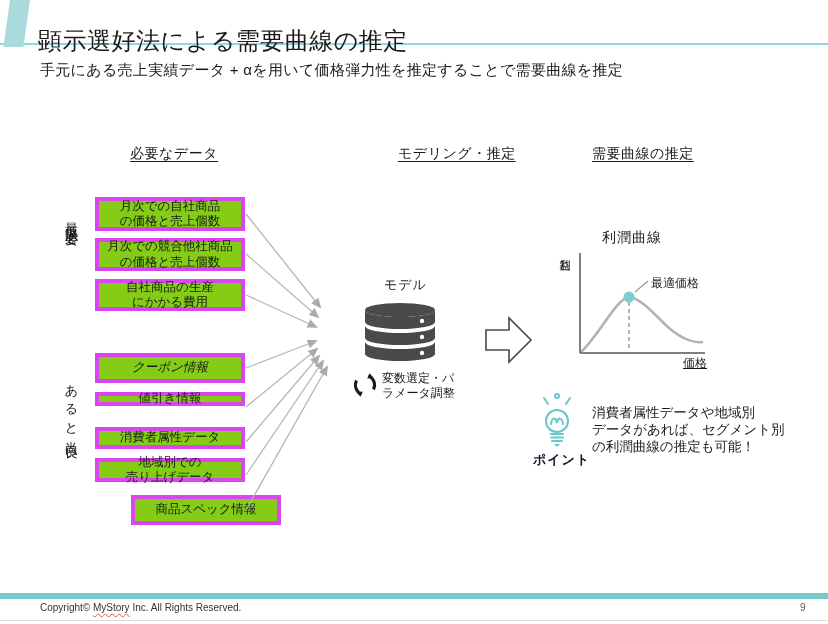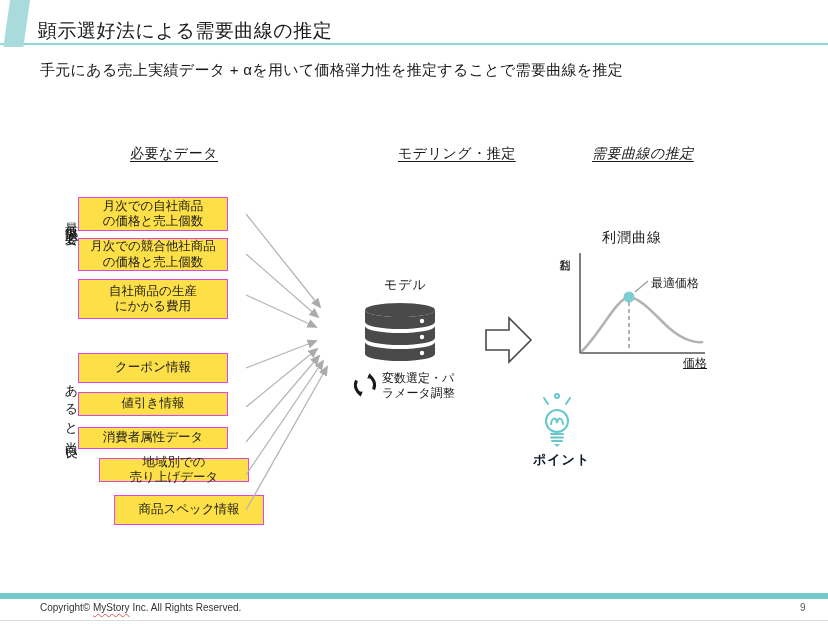--- a/index.html
+++ b/index.html
@@ -5,28 +5,28 @@
   html,body{margin:0;padding:0;background:#fff;}
   .slide{
     position:relative;width:828px;height:624px;background:#ffffff;overflow:hidden;
     font-family:"Liberation Sans","DejaVu Sans",sans-serif;color:#1a1a1a;
   }
   .abs{position:absolute;}
   .pre{white-space:pre-line;}
   
   .title-rule{left:0;top:43px;width:828px;height:2px;background:#8FD8DB;}
   .accent-shape{left:10px;top:0;width:20px;height:47px;background:#A9DBDC;transform:skewX(-8deg);transform-origin:top left;}
-  .page-title{left:38px;top:18px;font-size:19px;letter-spacing:0.5px;}
+  .page-title{left:38px;top:25px;font-size:24px;letter-spacing:0.5px;}
   .subtitle{left:40px;top:61px;font-size:15px;letter-spacing:0.3px;}
   
   .col-head{top:145px;font-size:14px;text-decoration:underline;text-underline-offset:3px;letter-spacing:0.5px;}
   
   .vlabel{writing-mode:vertical-rl;text-orientation:upright;font-size:13px;letter-spacing:3px;left:62px;color:#1a1a1a;}
   .box{
-    left:78px;width:150px;border:1px solid #d946ef;background:#fde047;
+    left:95px;width:150px;border:4px solid #d946ef;background:#84cc16;
     display:flex;align-items:center;justify-content:center;text-align:center;
     font-size:12.5px;line-height:15.5px;box-sizing:border-box;
   }
   
   .model-label{left:384px;top:276px;font-size:13px;letter-spacing:1px;}
   .tuning-note{left:382px;top:371px;font-size:12px;line-height:15px;}
   
   .chart-title{left:602px;top:229px;font-size:14px;letter-spacing:1px;}
   .chart-ylabel{left:557px;top:250px;writing-mode:vertical-rl;text-orientation:upright;font-size:11px;letter-spacing:1px;}
   .chart-xlabel{left:683px;top:355px;font-size:12px;text-decoration:underline;}
@@ -47,36 +47,36 @@
 
 <div class="slide">
 
   <div class="abs title-rule"></div>
   <div class="abs accent-shape"></div>
   <div class="abs page-title">顕示選好法による需要曲線の推定</div>
   <div class="abs subtitle">手元にある売上実績データ + αを用いて価格弾力性を推定することで需要曲線を推定</div>
 
   <div class="abs col-head" style="left:130px;">必要なデータ</div>
   <div class="abs col-head" style="left:354px;margin-left:44px;">モデリング・推定</div>
-  <div class="abs col-head" style="left:592px;font-style:italic;">需要曲線の推定</div>
+  <div class="abs col-head" style="left:592px;">需要曲線の推定</div>
 
   <div class="abs vlabel" style="top:212px;">最低限必要</div>
   <div class="abs vlabel" style="top:375px;letter-spacing:4px;">あると尚良い</div>
 
   <div class="abs box pre" style="top:197px;height:34px;">月次での自社商品
 の価格と売上個数</div>
   <div class="abs box pre" style="top:238px;height:33px;">月次での競合他社商品
 の価格と売上個数</div>
-  <div class="abs box pre" style="top:279px;height:40px;">自社商品の生産
+  <div class="abs box pre" style="top:279px;height:32px;">自社商品の生産
 にかかる費用</div>
 
-  <div class="abs box pre" style="top:353px;height:30px;">クーポン情報</div>
-  <div class="abs box pre" style="top:392px;height:24px;">値引き情報</div>
+  <div class="abs box pre" style="top:353px;height:30px;font-style:italic;">クーポン情報</div>
+  <div class="abs box pre" style="top:392px;height:14px;">値引き情報</div>
   <div class="abs box pre" style="top:427px;height:22px;">消費者属性データ</div>
-  <div class="abs box pre" style="top:458px;height:24px;margin-left:21px;">地域別での
+  <div class="abs box pre" style="top:458px;height:24px;">地域別での
 売り上げデータ</div>
   <div class="abs box pre" style="top:495px;height:30px;margin-left:36px;">商品スペック情報</div>
 
   <svg class="abs" style="left:240px;top:195px;" width="100" height="330" viewBox="0 0 100 330">
     <defs>
       <marker id="ah" markerWidth="8" markerHeight="7" refX="6.5" refY="3.5" orient="auto">
         <polygon points="0,0 8,3.5 0,7" fill="#ABABAB"></polygon>
       </marker>
     </defs>
     <g stroke="#B5B5B5" stroke-width="1.3" marker-end="url(#ah)">
@@ -146,19 +146,22 @@
       <line x1="34" y1="8" x2="30" y2="14"></line>
       <circle cx="21" cy="31" r="11"></circle>
       <path d="M15,34 C16,27 20,27 21,33 C22,27 26,27 27,34"></path>
       <line x1="15" y1="44" x2="27" y2="44"></line>
       <line x1="15" y1="47.5" x2="27" y2="47.5"></line>
       <line x1="16" y1="51" x2="26" y2="51"></line>
       <path d="M18,54 L24,54 L21,57 Z" fill="#67C7CA" stroke="none"></path>
     </g>
   </svg>
   <div class="abs point-label">ポイント</div>
+  <div class="abs point-text pre">消費者属性データや地域別
+データがあれば、セグメント別
+の利潤曲線の推定も可能！</div>
 
   <div class="abs footer-bar"></div>
   <div class="abs footer-copy"><span>Copyright© </span><span class="wavy">MyStory</span><span> Inc. All Rights Reserved.</span></div>
   <div class="abs footer-page">9</div>
   <div class="abs footer-edge"></div>
 
 </div>
 
 </body></html>

